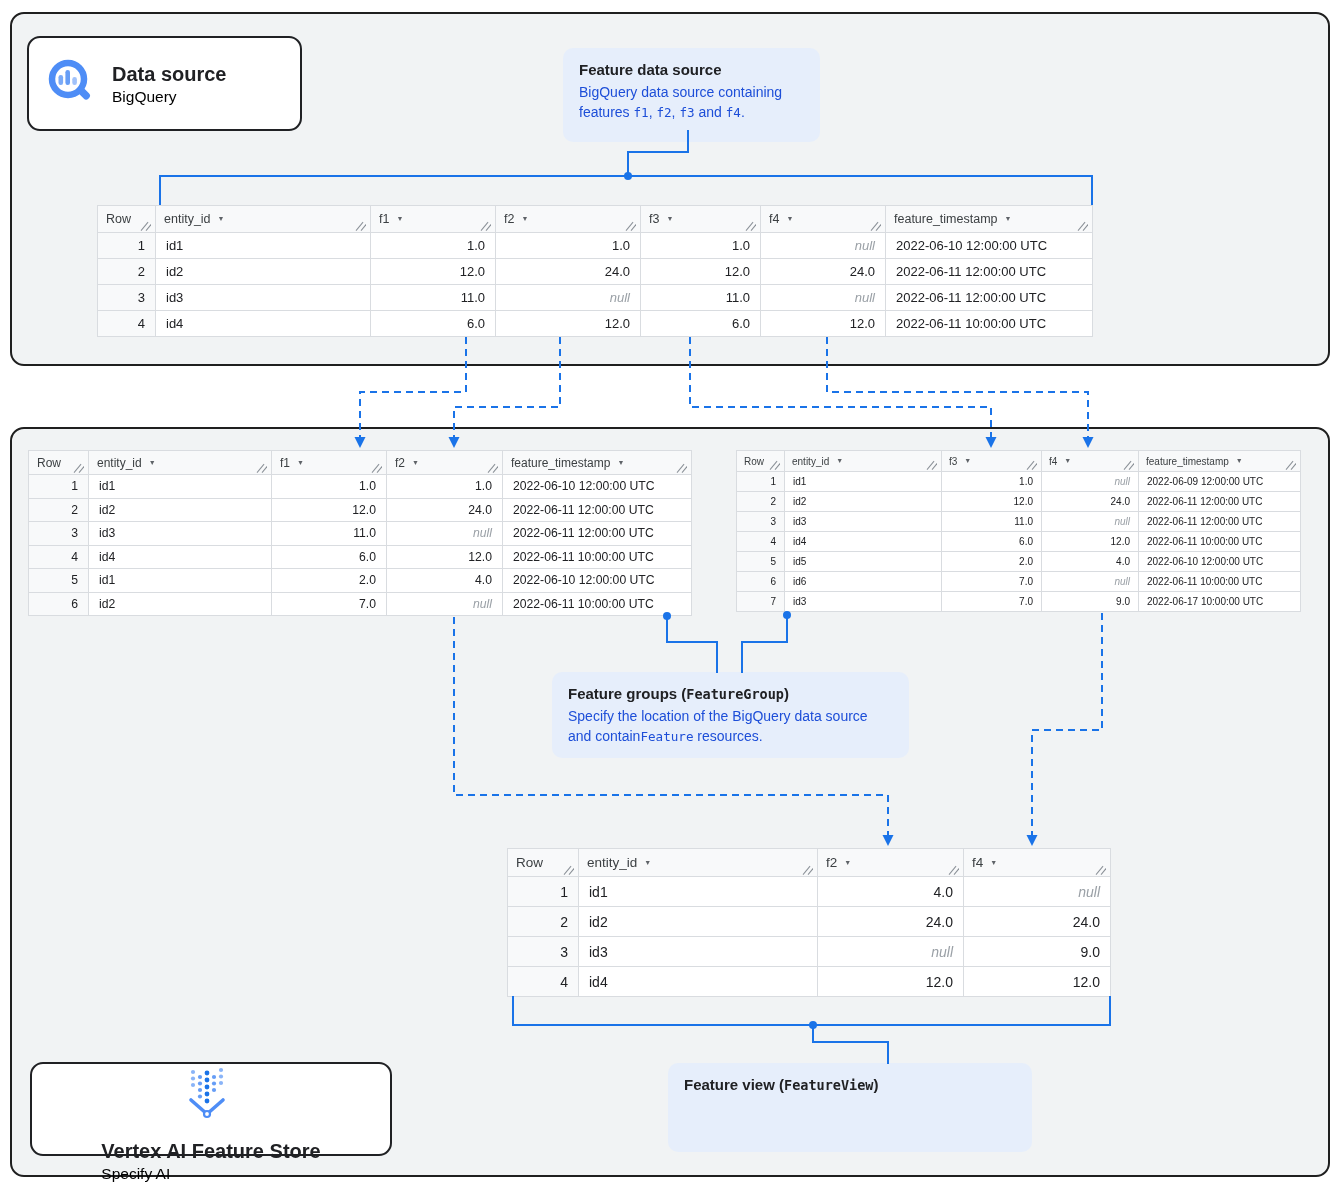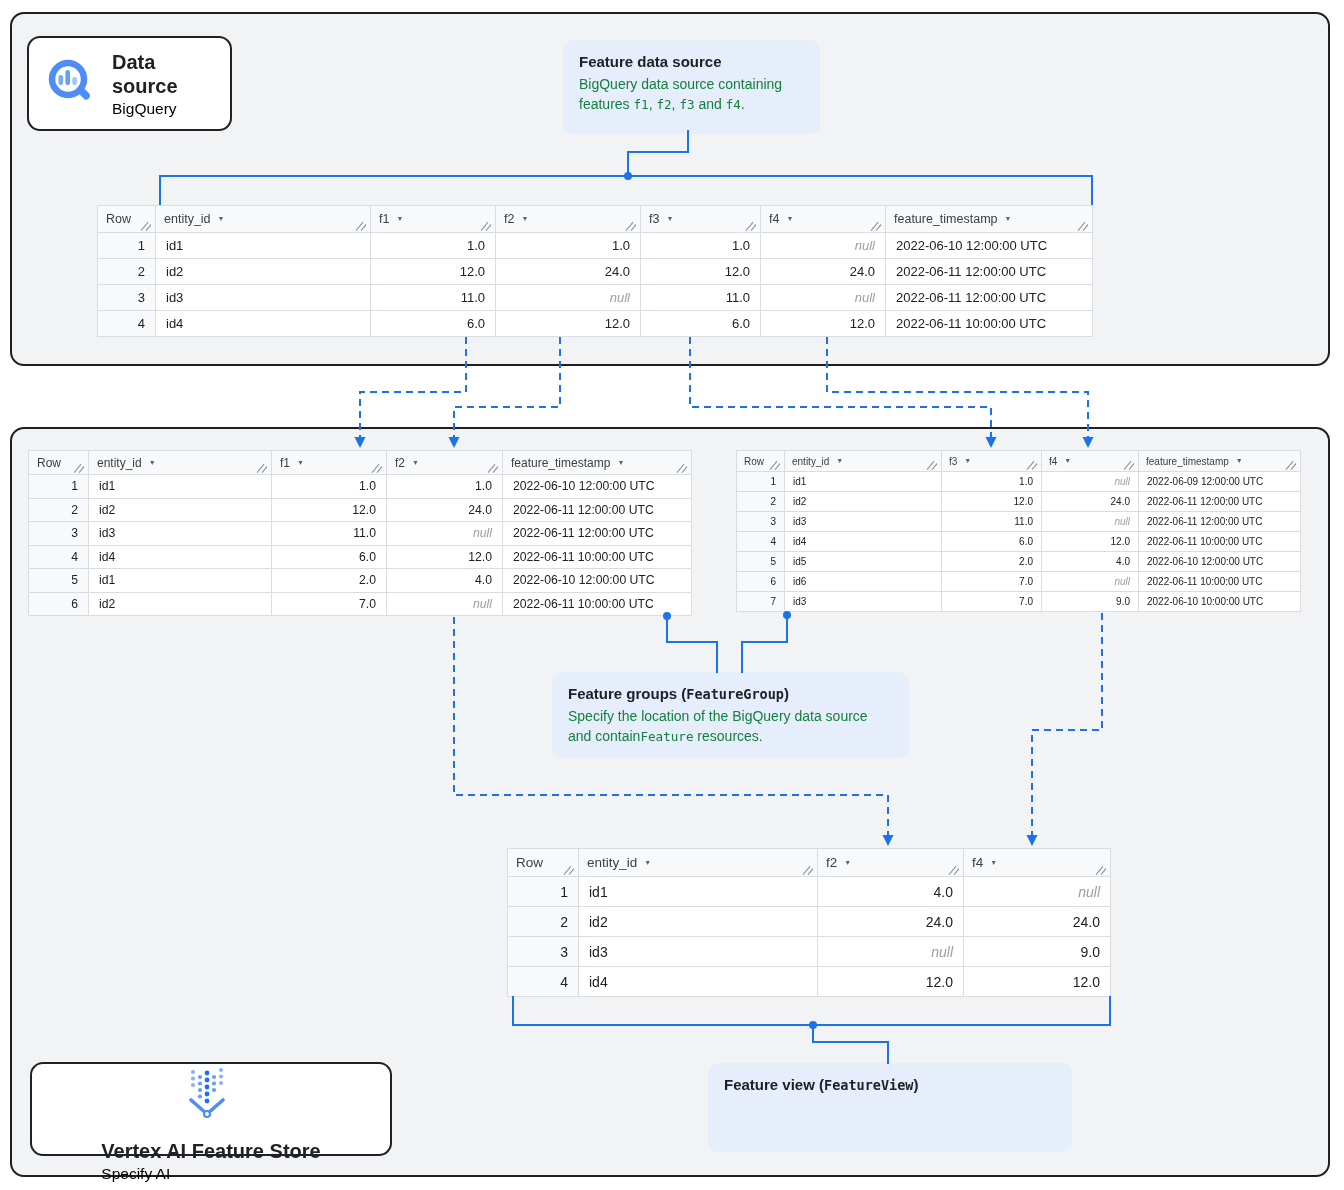--- a/index.html
+++ b/index.html
@@ -7,32 +7,32 @@
           font-family:"Liberation Sans",sans-serif;overflow:hidden;}
 
   
   .section-box{position:absolute;background:#f1f3f4;border:2px solid #1f1f1f;border-radius:14px;box-sizing:border-box;}
   #box-top{left:10px;top:12px;width:1320px;height:354px;}
   #box-bottom{left:10px;top:427px;width:1320px;height:750px;}
 
   
   .card{position:absolute;background:#fff;border:2.5px solid #202124;border-radius:13px;box-sizing:border-box;
         display:flex;align-items:center;gap:15px;padding:0 16px;z-index:3;}
-  #card-ds{left:27px;top:36px;width:205px;height:95px;}
+  #card-ds{left:27px;top:36px;width:275px;height:95px;}
   #card-vx{left:30px;top:1062px;width:362px;height:94px;flex-direction:column;}
   .card-title{font-size:20px;font-weight:bold;color:#202124;line-height:1.2;}
   .card-sub{font-size:15.5px;color:#000000;margin-top:2px;}
 
   
   .callout{position:absolute;background:#e6eefb;border-radius:10px;box-sizing:border-box;padding:13px 16px;z-index:3;}
-  #co-fds{left:563px;top:40px;width:257px;height:94px;}
+  #co-fds{left:563px;top:48px;width:257px;height:94px;}
   #co-fg{left:552px;top:672px;width:357px;height:86px;}
-  #co-fv{left:708px;top:1063px;width:364px;height:89px;}
+  #co-fv{left:668px;top:1063px;width:364px;height:89px;}
   .co-title{font-size:15px;font-weight:bold;color:#202124;}
-  .co-body{font-size:14px;color:#15803d;line-height:1.42;margin-top:5px;}
+  .co-body{font-size:14px;color:#1d4ed8;line-height:1.42;margin-top:5px;}
   .mono{font-family:"DejaVu Sans Mono",monospace;font-size:0.90em;}
 
   
   .tblwrap{position:absolute;z-index:2;}
   #t-source{left:97px;top:205px;}
   #t-fg1{left:28px;top:450px;}
   #t-fg2{left:736px;top:450px;}
   #t-fv{left:507px;top:848px;}
   .tblwrap table{border-collapse:collapse;table-layout:fixed;background:#c4b5fd;border:1px solid #d9dce0;}
   .tblwrap th,.tblwrap td{border:1px solid #d9dce0;box-sizing:border-box;white-space:nowrap;overflow:hidden;}
@@ -274,21 +274,21 @@
             <td class="">id6</td>
             <td class="num">7.0</td>
             <td class="num null">null</td>
             <td class="">2022-06-11 10:00:00 UTC</td>
           </tr>
           <tr>
             <td class="rownum num">7</td>
             <td class="">id3</td>
             <td class="num">7.0</td>
             <td class="num">9.0</td>
-            <td class="">2022-06-10 10:00:00 UTC</td>
+            <td class="">2022-06-17 10:00:00 UTC</td>
           </tr>
         </tbody>
       </table>
     </div>
 
   <div class="tblwrap t-bottom" id="t-fv">
       <table style="width: 603px;">
         <colgroup>
           <col style="width: 71px;">
           <col style="width: 239px;">

